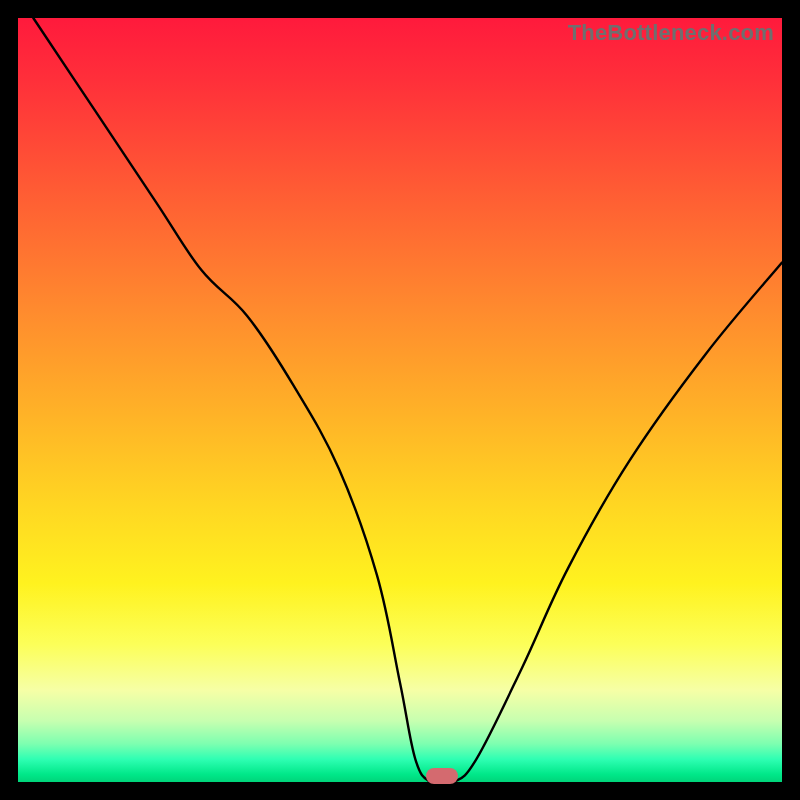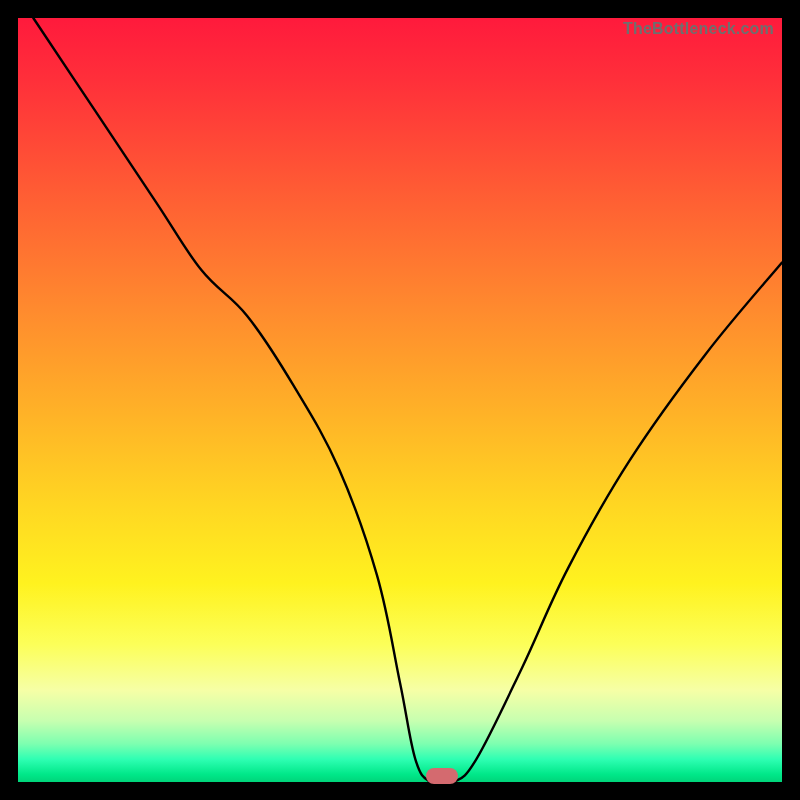--- a/index.html
+++ b/index.html
@@ -39,21 +39,21 @@
       #7dffb0 95%,
       #2fffb3 97%,
       #00e889 99%,
       #00d47a 100%
     );
   }
   .watermark {
     position: absolute;
     top: 2px;
     right: 8px;
-    font-size: 16px;
+    font-size: 22px;
     font-weight: 600;
     color: #6f6f6f;
     letter-spacing: 0.2px;
     user-select: none;
   }
   svg.curve {
     position: absolute;
     left: 0;
     top: 0;
     width: 764px;

